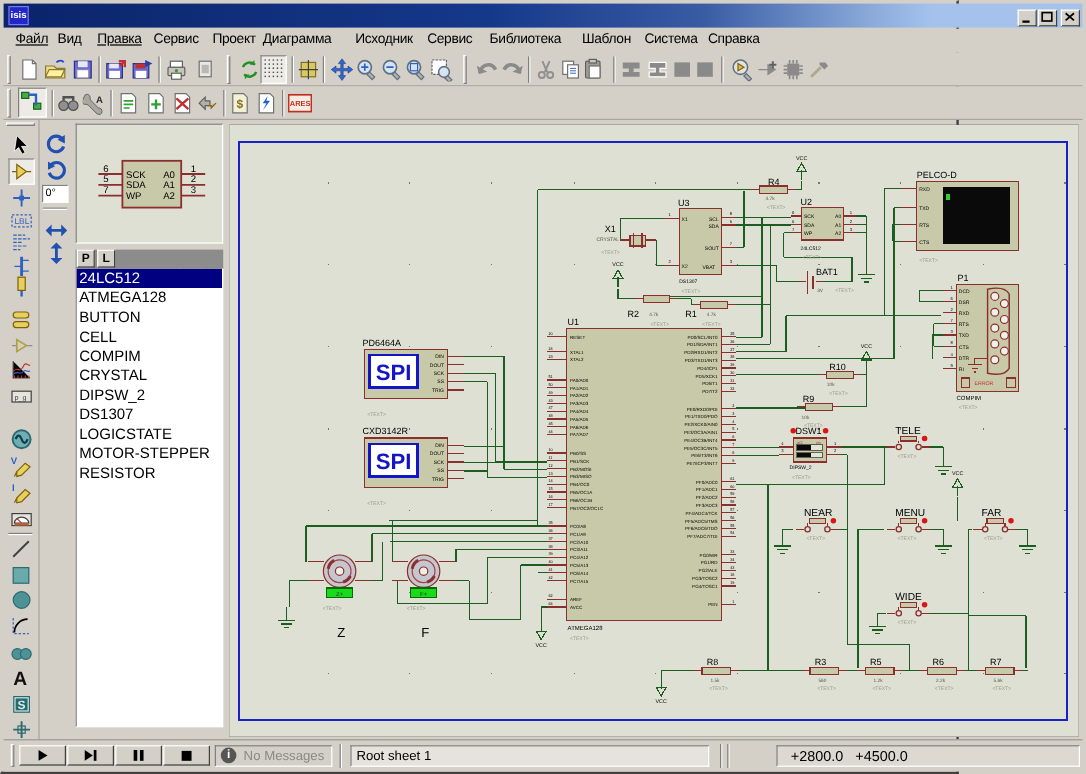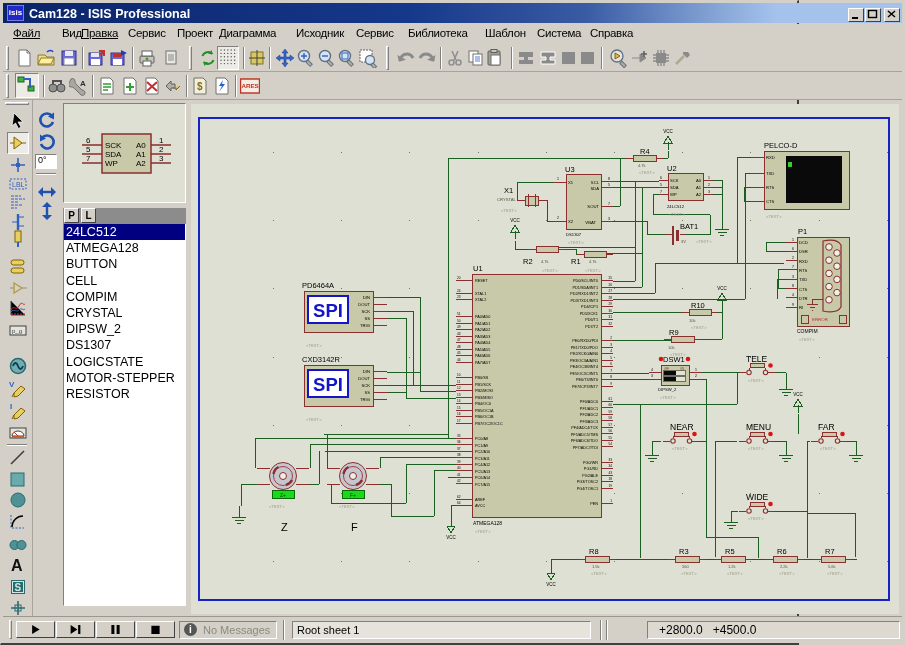--- a/index.html
+++ b/index.html
@@ -36,34 +36,33 @@
 #canvasbox{left:190px;top:103px;width:708px;height:510px;border:1px solid #000;background:#DEE0D3;}
 #statusbar{left:2px;top:615px;width:899px;height:27px;background:#D4D0C8;border-top:1px solid #9C9890;}
 .sbtn{position:absolute;top:4px;width:39px;height:17px;background:#D4D0C8;border:1px solid;
  border-color:#fff #404040 #404040 #fff;text-align:center;}
 .sunk{position:absolute;border:1px solid;border-color:#808080 #fff #fff #808080;}
 </style></head>
 <body>
 <div id="win">
     <div id="titlebar" class="abs">
       <div id="logo" class="abs">isis</div>
-      <div id="title" class="abs">Cam128 - ISIS Professional</div>
       <div class="tbtn abs" style="left:845px;"><svg width="14" height="12">
           <path d="M3 9h6" stroke="#000" stroke-width="2"></path>
         </svg></div>
       <div class="tbtn abs" style="left:862px;"><svg width="14" height="12">
           <rect x="2.5" y="1.5" width="8" height="7" fill="none" stroke="#000" stroke-width="1.4"></rect>
         </svg></div>
       <div class="tbtn abs" style="left:881px;"><svg width="14" height="12">
           <path d="M3 2l7 6M10 2L3 8" stroke="#000" stroke-width="1.5"></path>
         </svg></div>
     </div>
     <div id="menubar" class="abs">
       <span class="mi" style="left:10px;text-decoration:underline;">Файл</span>
-      <span class="mi" style="left:59px;">Вид</span>
+      <span class="mi" style="left:45px;">Вид</span>
       <span class="mi" style="left:78px;text-decoration:underline;">Правка</span>
       <span class="mi" style="left:125px;">Сервис</span>
       <span class="mi" style="left:174px;">Проект</span>
       <span class="mi" style="left:216px;">Диаграмма</span>
       <span class="mi" style="left:293px;">Исходник</span>
       <span class="mi" style="left:353px;">Сервис</span>
       <span class="mi" style="left:405px;">Библиотека</span>
       <span class="mi" style="left:482px;">Шаблон</span>
       <span class="mi" style="left:534px;">Система</span>
       <span class="mi" style="left:587px;">Справка</span>

